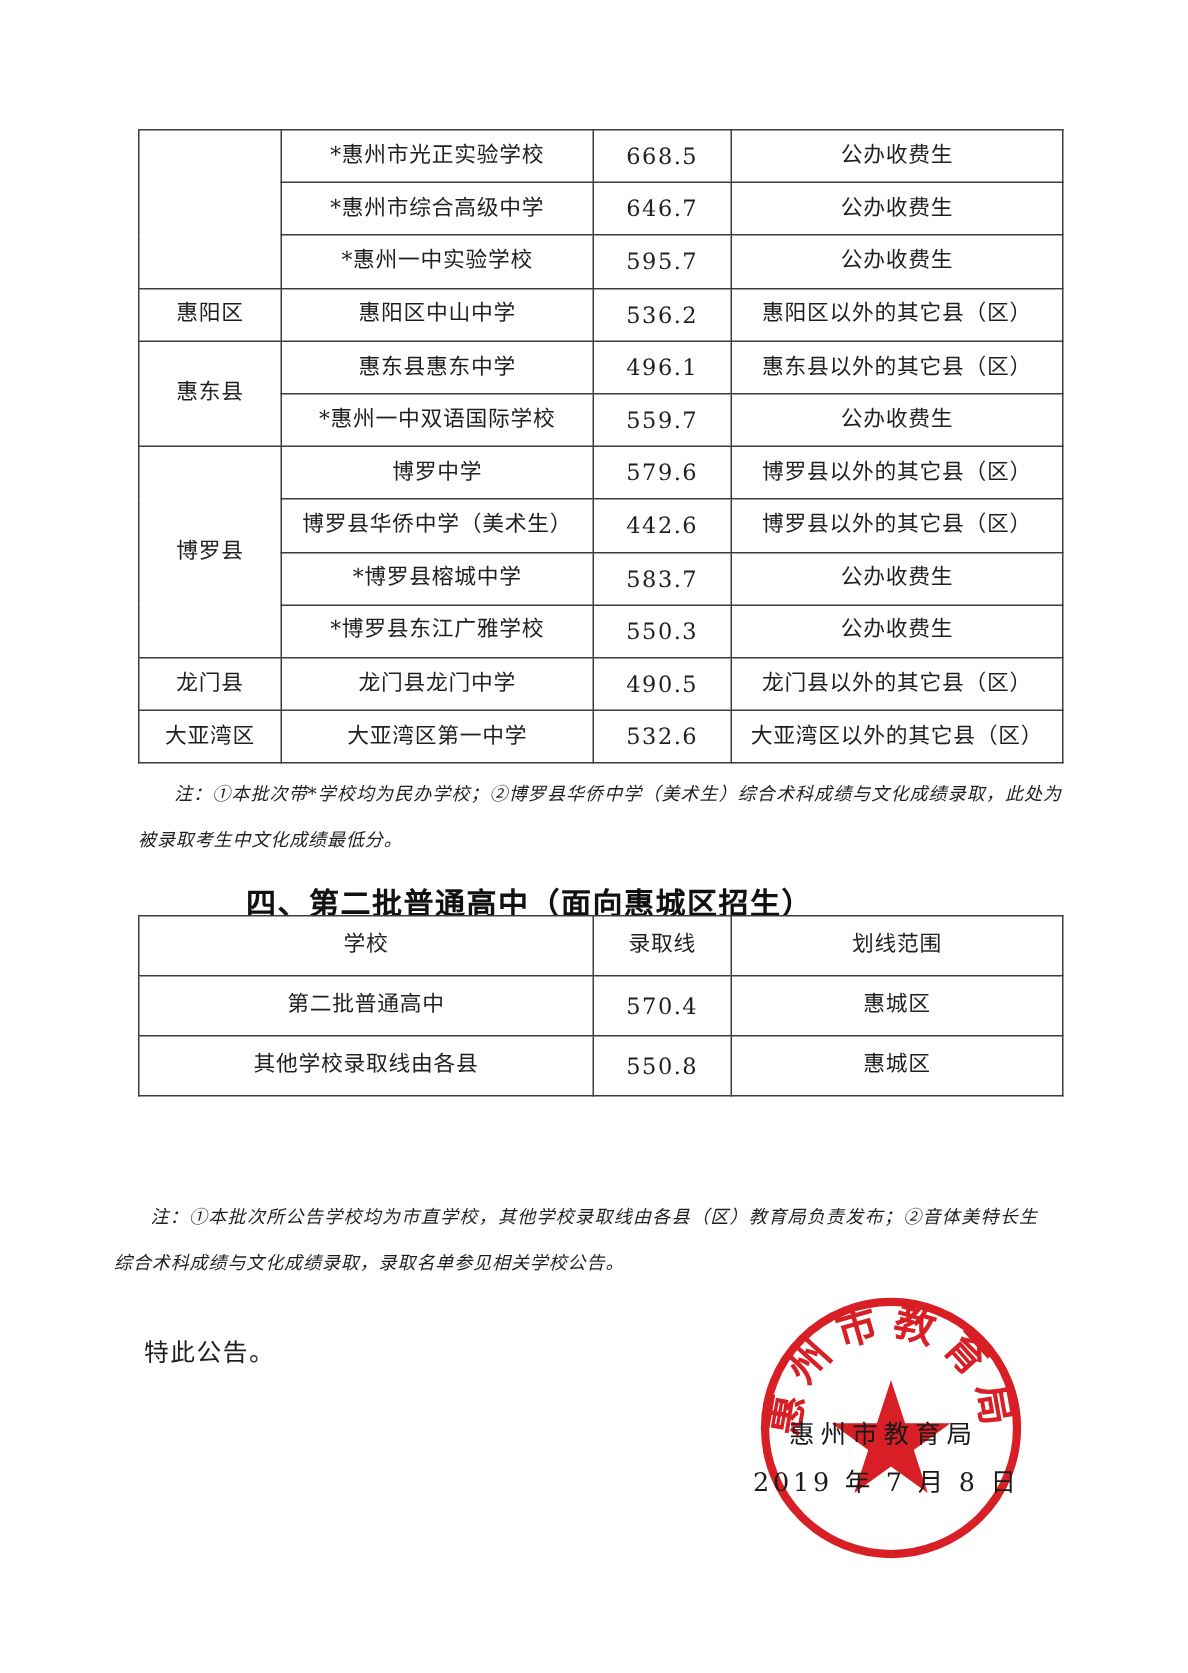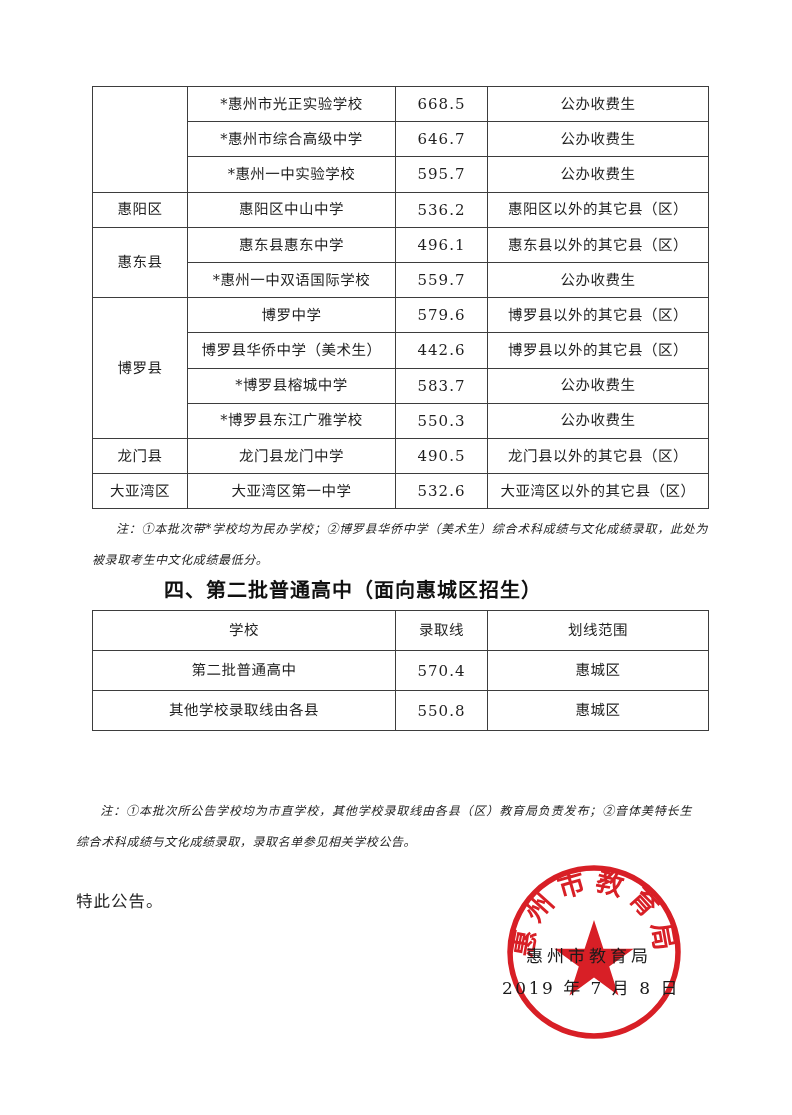--- a/index.html
+++ b/index.html
@@ -102,29 +102,30 @@
   }
 
   .section-heading {
     position: absolute;
     font-size: 20px;
     font-weight: bold;
     letter-spacing: 1px;
     color: #111;
     font-family: "DejaVu Serif", "Liberation Serif", serif;
     white-space: nowrap;
+    margin-top: 12px;
   }
   #heading-batch2 {
     left: 164px;
     top: 574px;
   }
 
   #closing-line {
     position: absolute;
-    left: 76px;
+    left: 96px;
     top: 888px;
     font-size: 16.5px;
     letter-spacing: 1px;
     color: #1f1f1f;
   }
 
   
   #signature-block {
     position: absolute;
     left: 478px;

